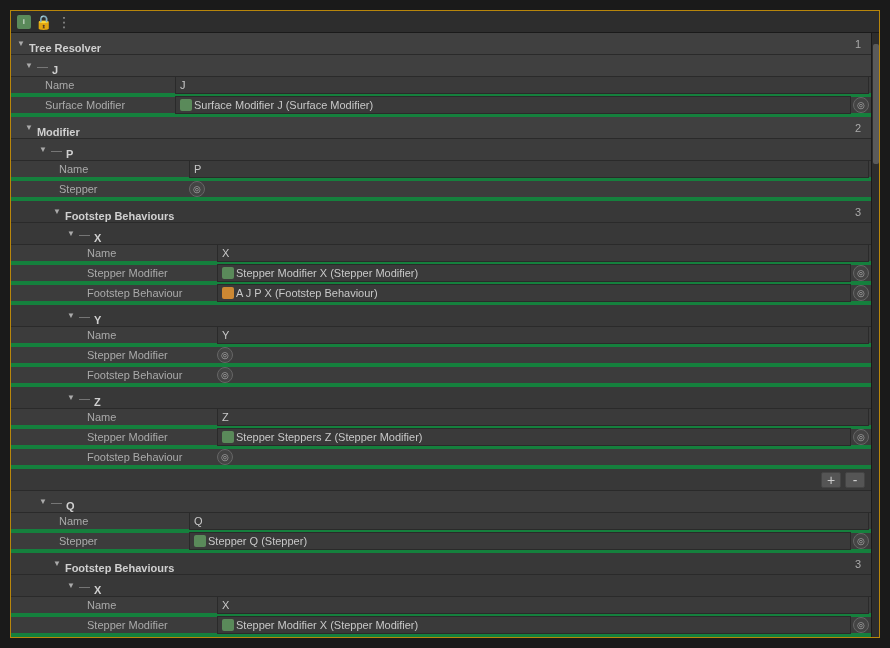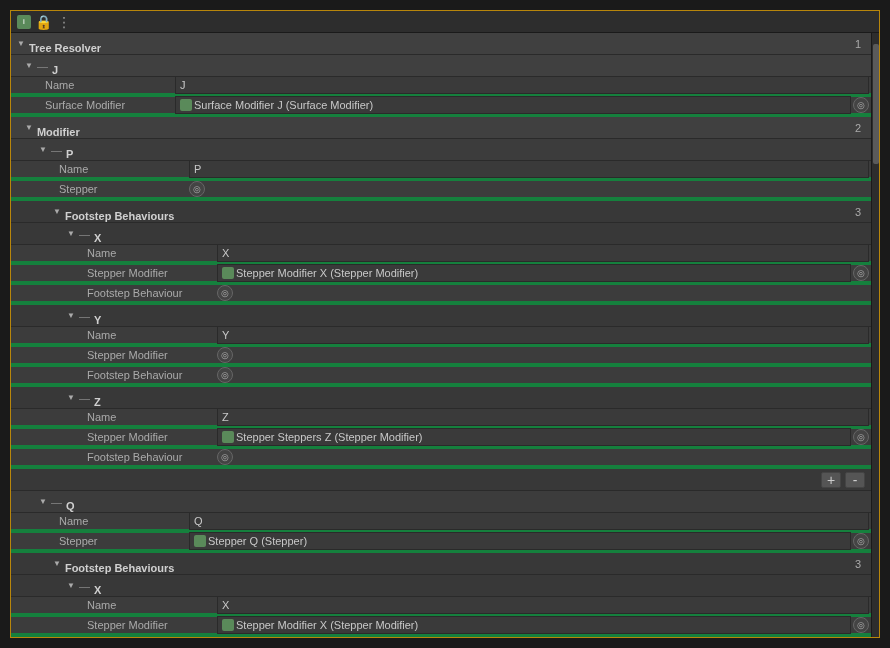--- a/index.html
+++ b/index.html
@@ -316,20 +316,24 @@
         <span class="prop-label">Stepper Modifier</span>
         <div class="prop-value ref-value">
           <span class="ref-icon green"></span>
           <span>Stepper Modifier X (Stepper Modifier)</span>
         </div>
         <div class="circle-btn">◎</div>
       </div>
 
       <div class="prop-row indent5">
         <span class="prop-label">Footstep Behaviour</span>
+        <div class="prop-value ref-value">
+          <span class="ref-icon orange"></span>
+          <span>A J P X (Footstep Behaviour)</span>
+        </div>
         <div class="circle-btn">◎</div>
       </div>
 
       <div class="section-header level3" style="padding-left:56px;">
         <span class="triangle">▼</span>
         <span class="section-dash">—</span>
         <span class="section-label">Y</span>
       </div>
 
       <div class="prop-row indent5">

